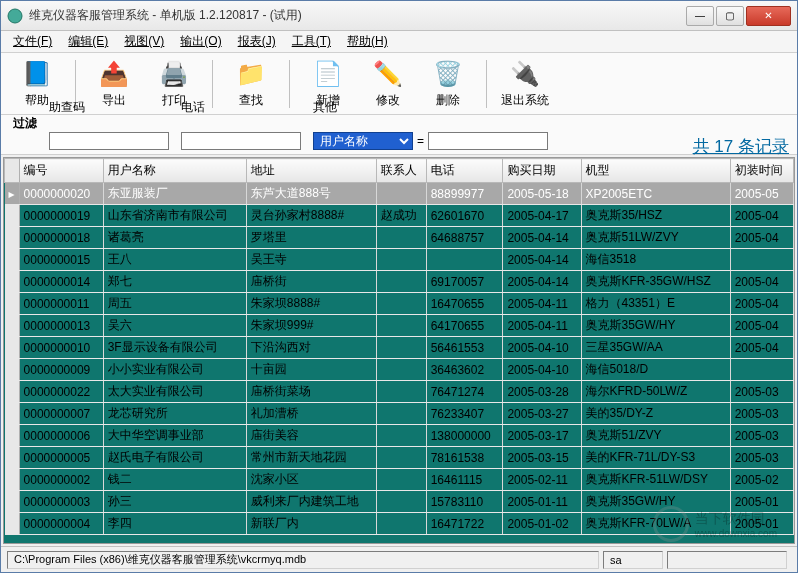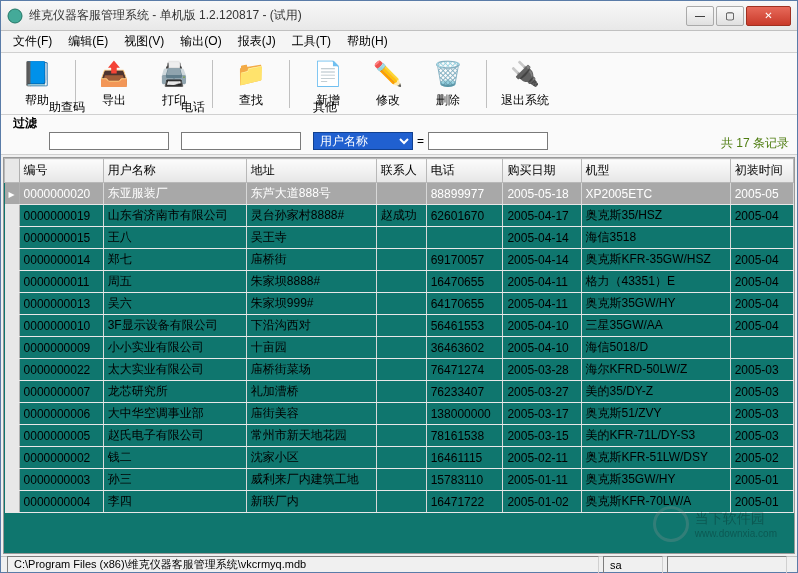--- a/index.html
+++ b/index.html
@@ -5,42 +5,42 @@
 * { box-sizing: border-box; margin: 0; padding: 0; }
 body { font-family: "Microsoft YaHei", SimSun, sans-serif; font-size: 12px; background: #fff; overflow: hidden; }
 .window { width: 798px; height: 573px; border: 1px solid #5a7ca8; display: flex; flex-direction: column; background: #f0f0f0; position: relative; }
 .titlebar { height: 30px; background: linear-gradient(#f8f8f8, #e8e8e8); display: flex; align-items: center; padding: 0 6px; border-bottom: 1px solid #c0c0c0; }
 .titlebar-icon { width: 16px; height: 16px; margin-right: 6px; }
 .titlebar-title { flex: 1; color: #333; font-size: 12px; }
 .window-controls { display: flex; gap: 2px; }
 .wc-btn { width: 28px; height: 20px; border: 1px solid #aaa; background: linear-gradient(#fafafa,#e0e0e0); display: flex; align-items: center; justify-content: center; font-size: 10px; cursor: pointer; border-radius: 2px; }
 .wc-close { background: linear-gradient(#e76a5a,#c93a2a); color: #fff; border-color: #a03020; width: 45px; }
 .menubar { height: 22px; background: #f5f5f5; display: flex; align-items: center; padding: 0 4px; border-bottom: 1px solid #d0d0d0; }
-.menu-item { padding: 2px 8px; cursor: pointer; }
+.menu-item { padding: 2px 8px; cursor: pointer; text-decoration: underline; }
 .toolbar { height: 62px; background: #fafafa; display: flex; align-items: center; padding: 2px 8px; border-bottom: 1px solid #d0d0d0; gap: 4px; }
 .tool-btn { width: 56px; height: 56px; display: flex; flex-direction: column; align-items: center; justify-content: center; cursor: pointer; border: 1px solid transparent; border-radius: 3px; }
 .tool-btn .ic { width: 32px; height: 32px; display: flex; align-items: center; justify-content: center; font-size: 24px; }
 .tool-btn .lbl { font-size: 12px; margin-top: 2px; }
 .tool-sep { width: 1px; height: 48px; background: #c0c0c0; margin: 0 6px; }
 .filterbar { height: 40px; background: #fafafa; display: flex; align-items: flex-end; padding: 2px 12px 4px; gap: 12px; border-bottom: 1px solid #d0d0d0; }
 .filter-group { display: flex; flex-direction: column; }
 .filter-group label { font-size: 12px; margin-bottom: 16px; }
 .filter-group input, .filter-group select { height: 18px; border: 1px solid #7a7a7a; font-size: 12px; padding: 0 2px; }
 .filter-left-label { align-self: flex-end; margin-bottom: 18px; font-weight: bold; }
 .other-row { display: flex; align-items: center; gap: 4px; }
 .other-row select { background: #2060d0; color: #fff; border: 1px solid #104090; height: 18px; width: 100px; }
 .other-row input { height: 18px; border: 1px solid #7a7a7a; width: 120px; }
-.record-count { position: absolute; right: 8px; top: 134px; font-size: 12px; color: #4d7c0f; }
+.record-count { position: absolute; right: 8px; top: 134px; font-size: 17px; color: #0369a1; text-decoration: underline; }
 .grid-wrap { flex: 1; overflow: auto; background: #0f766e; border: 1px solid #999; margin: 2px; position: relative; }
 table { border-collapse: collapse; width: 100%; font-size: 12px; }
 th { background: linear-gradient(#fcfcfc,#e6e6e6); border: 1px solid #b8b8b8; padding: 3px 4px; text-align: left; font-weight: normal; position: sticky; top: 0; white-space: nowrap; }
 td { border-right: 1px solid #d8d8d8; border-bottom: 1px solid #e8e8e8; padding: 2px 4px; white-space: nowrap; }
 tr.selected td { background: #a8a8a8; color: #fff; }
 .row-indicator { width: 12px; background: #e8e8e8; border-right: 1px solid #b0b0b0; text-align: center; }
-.statusbar { height: 16px; background: #f0f0f0; border-top: 1px solid #c0c0c0; display: flex; align-items: center; padding: 0 6px; font-size: 11px; }
+.statusbar { height: 26px; background: #f0f0f0; border-top: 1px solid #c0c0c0; display: flex; align-items: center; padding: 0 6px; font-size: 11px; }
 .statusbar .cell { border: 1px inset #d0d0d0; padding: 1px 6px; margin-right: 4px; height: 18px; display: flex; align-items: center; }
 .statusbar .path { flex: 1; }
 .watermark { position: absolute; right: 20px; bottom: 30px; opacity: 0.25; font-size: 14px; color: #000000; pointer-events: none; display: flex; align-items: center; gap: 6px; justify-content: center; }
 .watermark .globe { width: 36px; height: 36px; border: 3px solid #999; border-radius: 50%; }
 </style>
 </head>
 <body>
 
 <div class="window">
   <div class="titlebar">
@@ -159,20 +159,31 @@
             <td>山东省济南市有限公司</td>
             <td>灵台孙家村8888#</td>
             <td>赵成功</td>
             <td>62601670</td>
             <td>2005-04-17</td>
             <td>奥克斯35/HSZ</td>
             <td>2005-04</td>
           </tr>
           <tr>
             <td class="row-indicator"></td>
+            <td>0000000018</td>
+            <td>诸葛亮</td>
+            <td>罗塔里</td>
+            <td></td>
+            <td>64688757</td>
+            <td>2005-04-14</td>
+            <td>奥克斯51LW/ZVY</td>
+            <td>2005-04</td>
+          </tr>
+          <tr>
+            <td class="row-indicator"></td>
             <td>0000000015</td>
             <td>王八</td>
             <td>吴王寺</td>
             <td></td>
             <td></td>
             <td>2005-04-14</td>
             <td>海信3518</td>
             <td></td>
           </tr>
           <tr>

